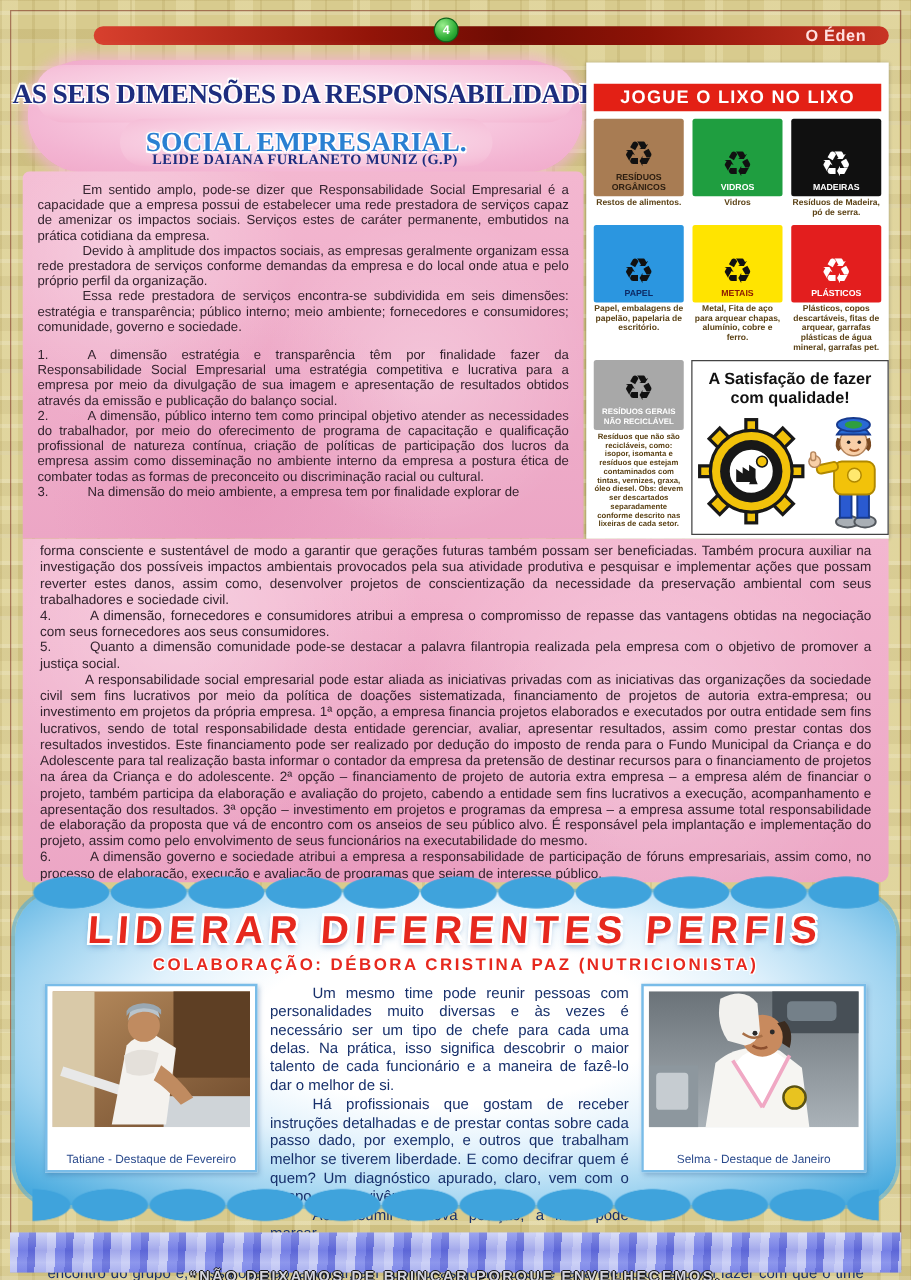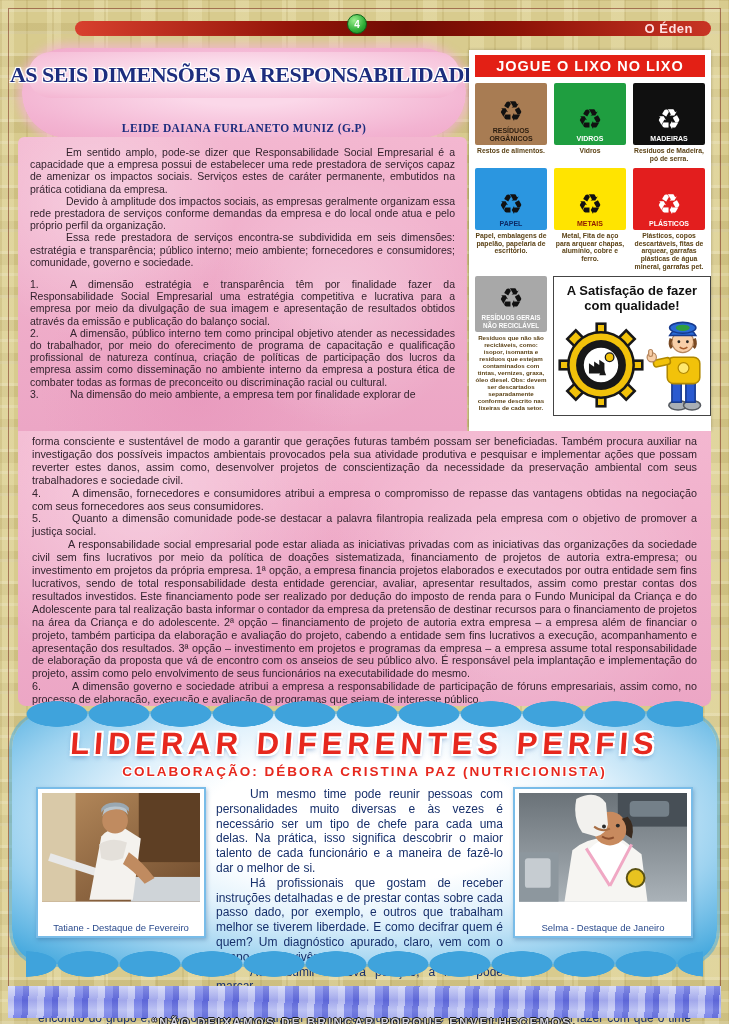--- a/index.html
+++ b/index.html
@@ -50,21 +50,21 @@
     font-size:10.5px;line-height:12.2px;text-align:justify;}
   .pink.wide{left:18px;top:431px;width:693px;height:275px;border-radius:0 0 8px 8px;padding:4px 14px 0 14px;box-sizing:border-box;
     font-size:10.8px;line-height:12.9px;text-align:justify;}
   .pink p{margin:0;}
   .pink p.indent{text-indent:36px;}
   .pink p.gap{margin-top:10px;}
   .num{display:inline-block;width:40px;}
 
   
   .sidebar{position:absolute;left:469px;top:50px;width:242px;height:381px;background:#fff;box-sizing:border-box;
-    padding:5px 6px;box-shadow:0 0 3px rgba(0,0,0,.25);}
+    padding:17px 6px;box-shadow:0 0 3px rgba(0,0,0,.25);}
   .side-head{background:#e32015;color:#fff;font-weight:bold;font-size:14.5px;text-align:center;
     letter-spacing:1px;padding:3px 0;margin-bottom:6px;}
   .bin-grid{display:grid;grid-template-columns:repeat(3,1fr);column-gap:7px;row-gap:6px;}
   .bin{height:62px;display:flex;flex-direction:column;align-items:center;justify-content:flex-end;border-radius:2px;}
   .glyph{font-size:28px;line-height:30px;}
   .blabel{font-size:7px;font-weight:bold;text-align:center;line-height:7.5px;padding-bottom:3px;}
   .bcap{font-size:6.8px;font-weight:bold;color:#5c4317;text-align:center;line-height:7.6px;margin-top:2px;}
   .bin0{background:#a87c53;} .bin0 .blabel{color:#2b1d10;}
   .bin1{background:#1f9e40;} .bin1 .blabel{color:#fff;}
   .bin2{background:#101010;} .bin2 .blabel{color:#fff;} .bin2 .glyph{color:#fff;}
@@ -125,20 +125,23 @@
   <div class="redbar">
     <span class="masthead">O Éden</span>
   </div>
   <div class="pagenum">
     <span>4</span>
   </div>
 
   <div class="title-blob"></div>
   <div class="pill pill1">
     <h1>AS SEIS DIMENSÕES DA RESPONSABILIDADE</h1>
+  </div>
+  <div class="pill pill2">
+    <h2>SOCIAL EMPRESARIAL.</h2>
   </div>
   <div class="author">LEIDE DAIANA FURLANETO MUNIZ (G.P)</div>
 
   <section class="pink narrow">
     <p class="indent">Em sentido amplo, pode-se dizer que Responsabilidade Social Empresarial é a capacidade que a empresa possui de estabelecer uma rede prestadora de serviços capaz de amenizar os impactos sociais. Serviços estes de caráter permanente, embutidos na prática cotidiana da empresa.</p>
     <p class="indent">Devido à amplitude dos impactos sociais, as empresas geralmente organizam essa rede prestadora de serviços conforme demandas da empresa e do local onde atua e pelo próprio perfil da organização.</p>
     <p class="indent">Essa rede prestadora de serviços encontra-se subdividida em seis dimensões: estratégia e transparência; público interno; meio ambiente; fornecedores e consumidores; comunidade, governo e sociedade.</p>
     <p class="item gap"><span class="num">1.</span><span>A dimensão estratégia e transparência têm por finalidade fazer da Responsabilidade Social Empresarial uma estratégia competitiva e lucrativa para a empresa por meio da divulgação de sua imagem e apresentação de resultados obtidos através da emissão e publicação do balanço social.</span></p>
     <p class="item"><span class="num">2.</span><span>A dimensão, público interno tem como principal objetivo atender as necessidades do trabalhador, por meio do oferecimento de programa de capacitação e qualificação profissional de natureza contínua, criação de políticas de participação dos lucros da empresa assim como disseminação no ambiente interno da empresa a postura ética de combater todas as formas de preconceito ou discriminação racial ou cultural.</span></p>
     <p class="item"><span class="num">3.</span><span>Na dimensão do meio ambiente, a empresa tem por finalidade explorar de</span></p>

